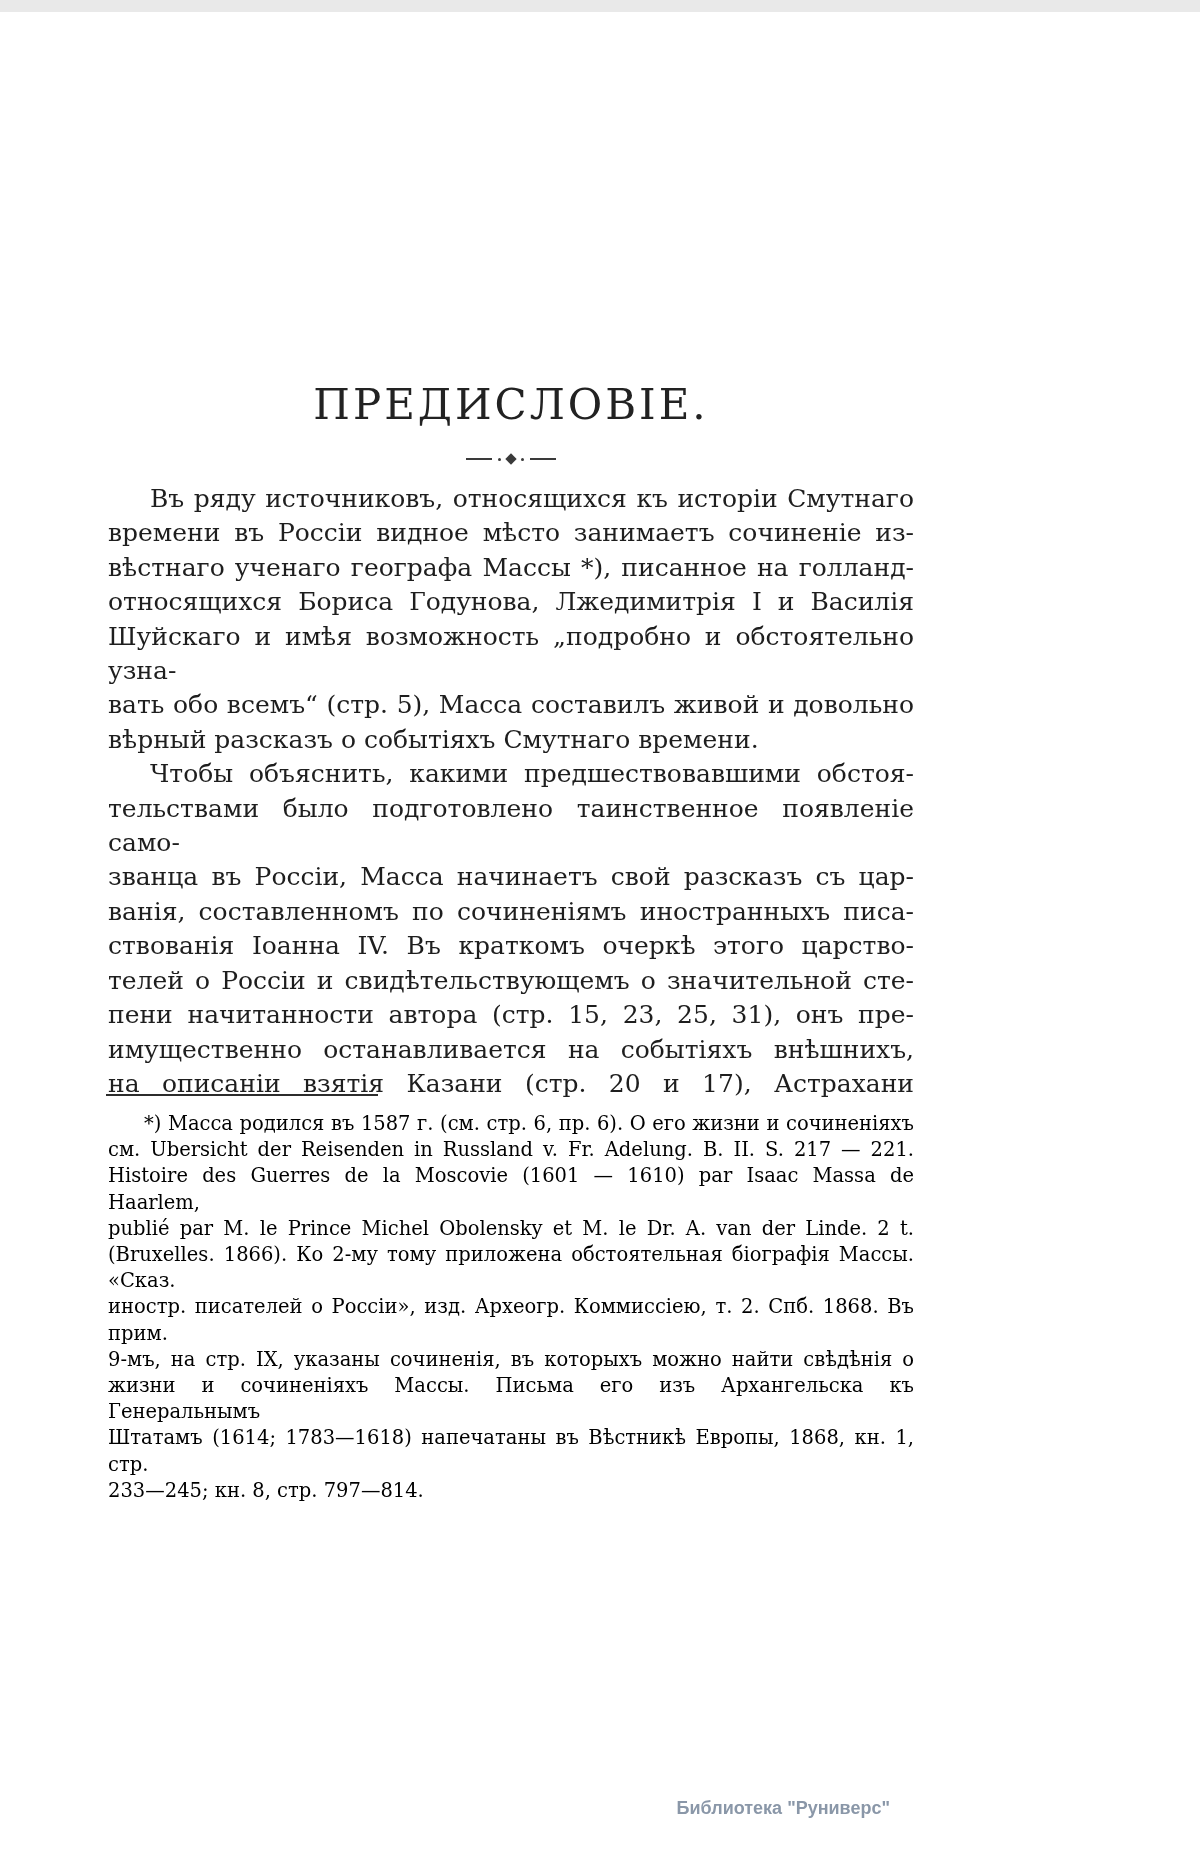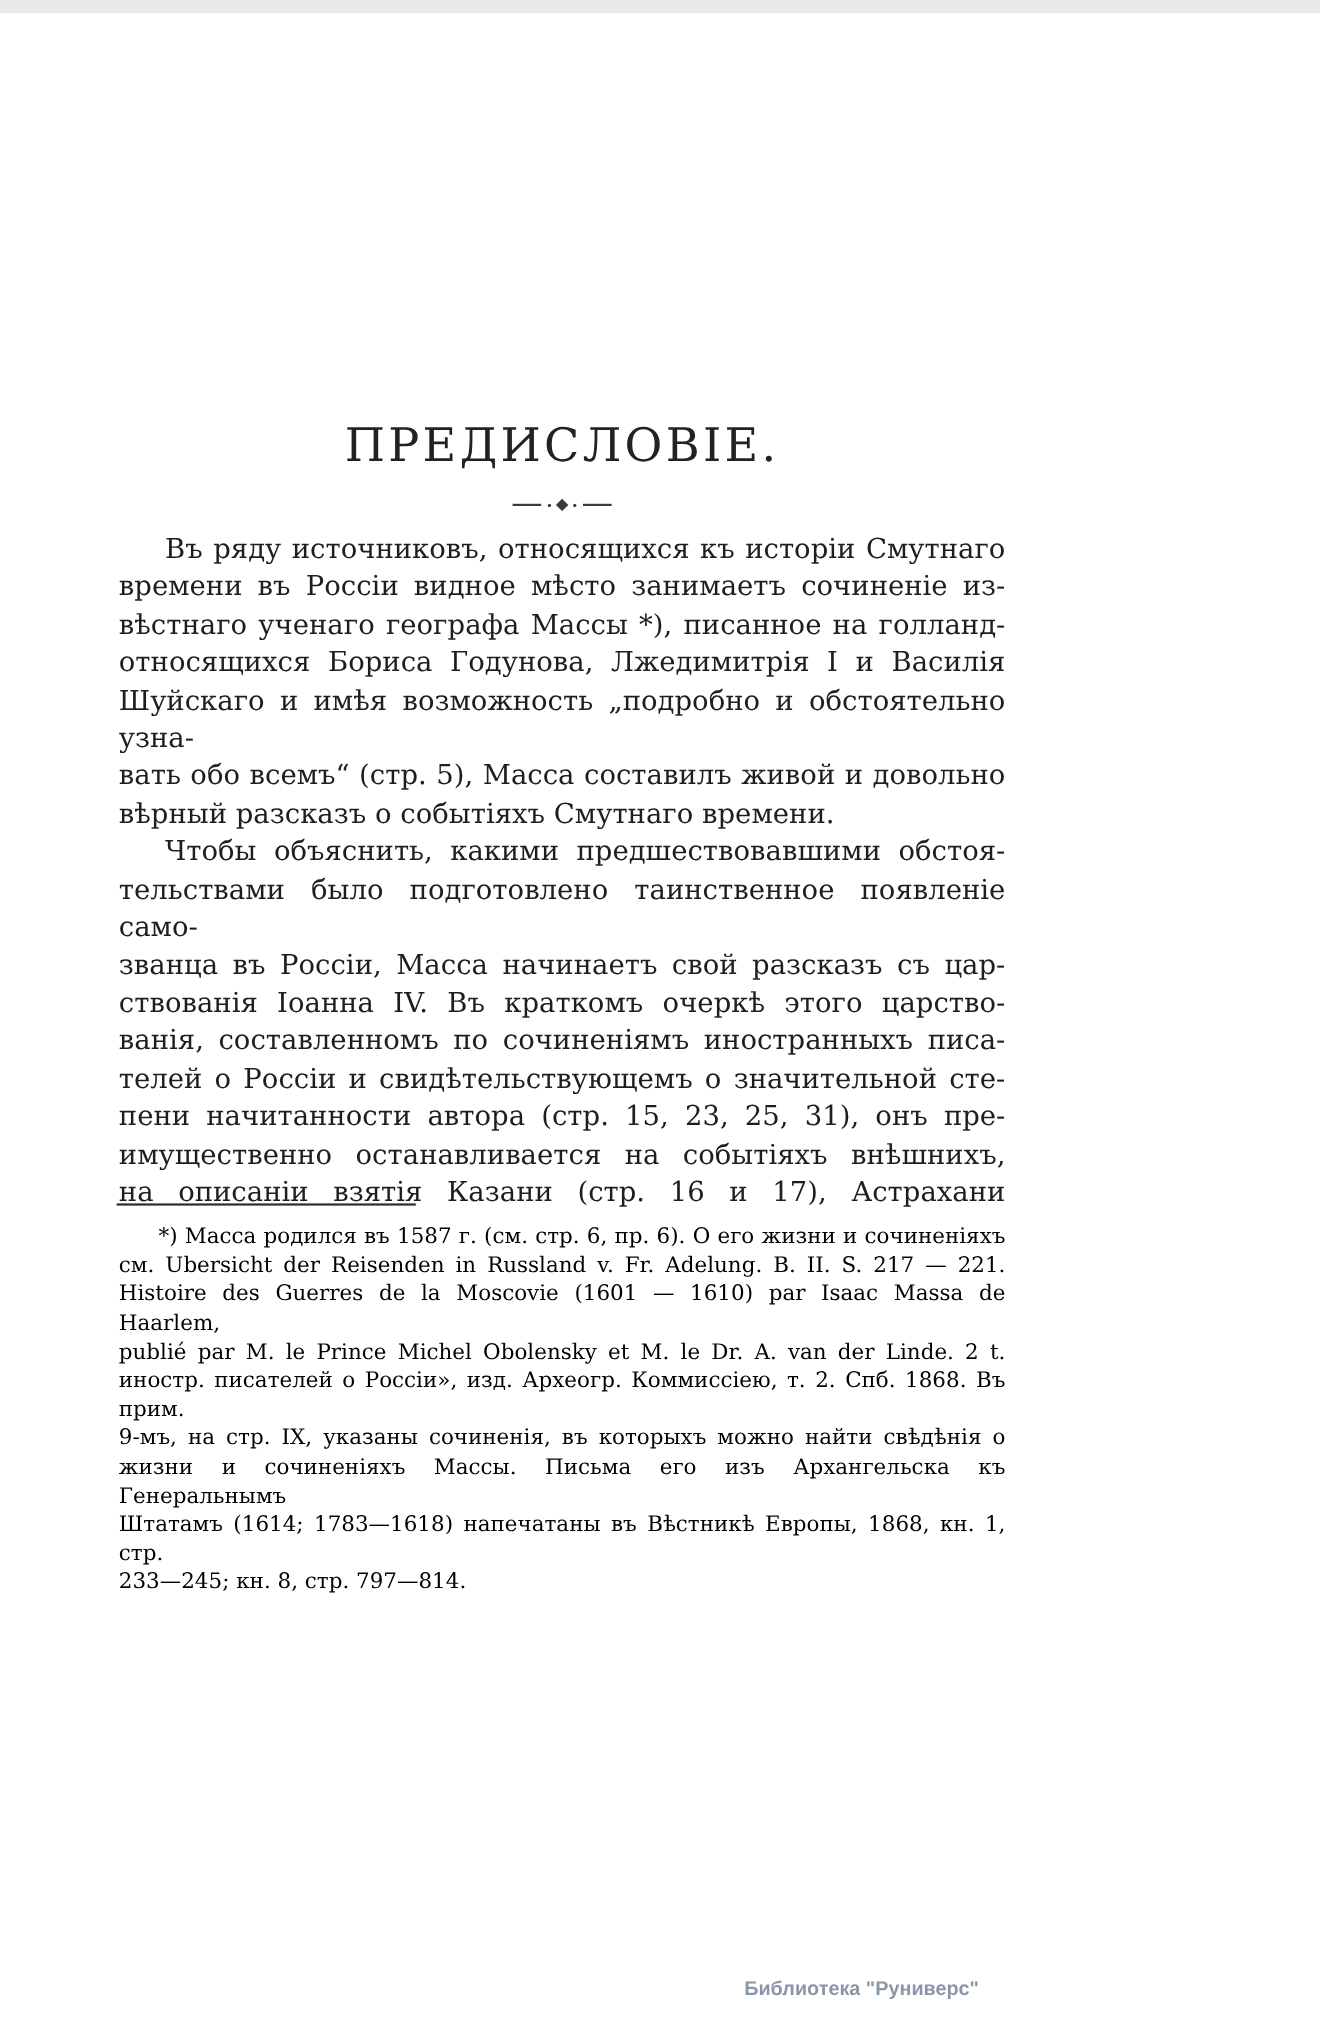--- a/index.html
+++ b/index.html
@@ -142,36 +142,37 @@
         <div class="line">вѣстнаго ученаго географа Массы *), писанное на голланд-</div>
         <div class="line">относящихся Бориса Годунова, Лжедимитрія I и Василія</div>
         <div class="line">Шуйскаго и имѣя возможность „подробно и обстоятельно узна-</div>
         <div class="line">вать обо всемъ“ (стр. 5), Масса составилъ живой и довольно</div>
         <div class="line last">вѣрный разсказъ о событіяхъ Смутнаго времени.</div>
       </div>
     <div class="paragraph indent-first justify-last">
         <div class="line first">Чтобы объяснить, какими предшествовавшими обстоя-</div>
         <div class="line">тельствами было подготовлено таинственное появленіе само-</div>
         <div class="line">званца въ Россіи, Масса начинаетъ свой разсказъ съ цар-</div>
+        <div class="line">ванія, составленномъ по сочиненіямъ иностранныхъ писа-</div>
         <div class="line">ствованія Іоанна IV. Въ краткомъ очеркѣ этого царство-</div>
-        <div class="line">ванія, составленномъ по сочиненіямъ иностранныхъ писа-</div>
         <div class="line">телей о Россіи и свидѣтельствующемъ о значительной сте-</div>
         <div class="line">пени начитанности автора (стр. 15, 23, 25, 31), онъ пре-</div>
         <div class="line">имущественно останавливается на событіяхъ внѣшнихъ,</div>
-        <div class="line last">на описаніи взятія Казани (стр. 16 и 17), Астрахани</div>
+        <div class="line last">на описаніи взятія Казани (стр. 20 и 17), Астрахани</div>
       </div>
   </div>
 
   <div class="footnote-rule"></div>
 
   <div class="footnote">
       <div class="line first">*) Масса родился въ 1587 г. (см. стр. 6, пр. 6). О его жизни и сочиненіяхъ</div>
       <div class="line">см. Ubersicht der Reisenden in Russland v. Fr. Adelung. B. II. S. 217 — 221.</div>
       <div class="line">Histoire des Guerres de la Moscovie (1601 — 1610) par Isaac Massa de Haarlem,</div>
       <div class="line">publié par M. le Prince Michel Obolensky et M. le Dr. A. van der Linde. 2 t.</div>
+      <div class="line">(Bruxelles. 1866). Ко 2-му тому приложена обстоятельная біографія Массы. «Сказ.</div>
       <div class="line">иностр. писателей о Россіи», изд. Археогр. Коммиссіею, т. 2. Спб. 1868. Въ прим.</div>
       <div class="line">9-мъ, на стр. IX, указаны сочиненія, въ которыхъ можно найти свѣдѣнія о</div>
       <div class="line">жизни и сочиненіяхъ Массы. Письма его изъ Архангельска къ Генеральнымъ</div>
       <div class="line">Штатамъ (1614; 1783—1618) напечатаны въ Вѣстникѣ Европы, 1868, кн. 1, стр.</div>
       <div class="line last">233—245; кн. 8, стр. 797—814.</div>
     </div>
 
   <div class="watermark">Библиотека "Руниверс"</div>
 
 </div>

